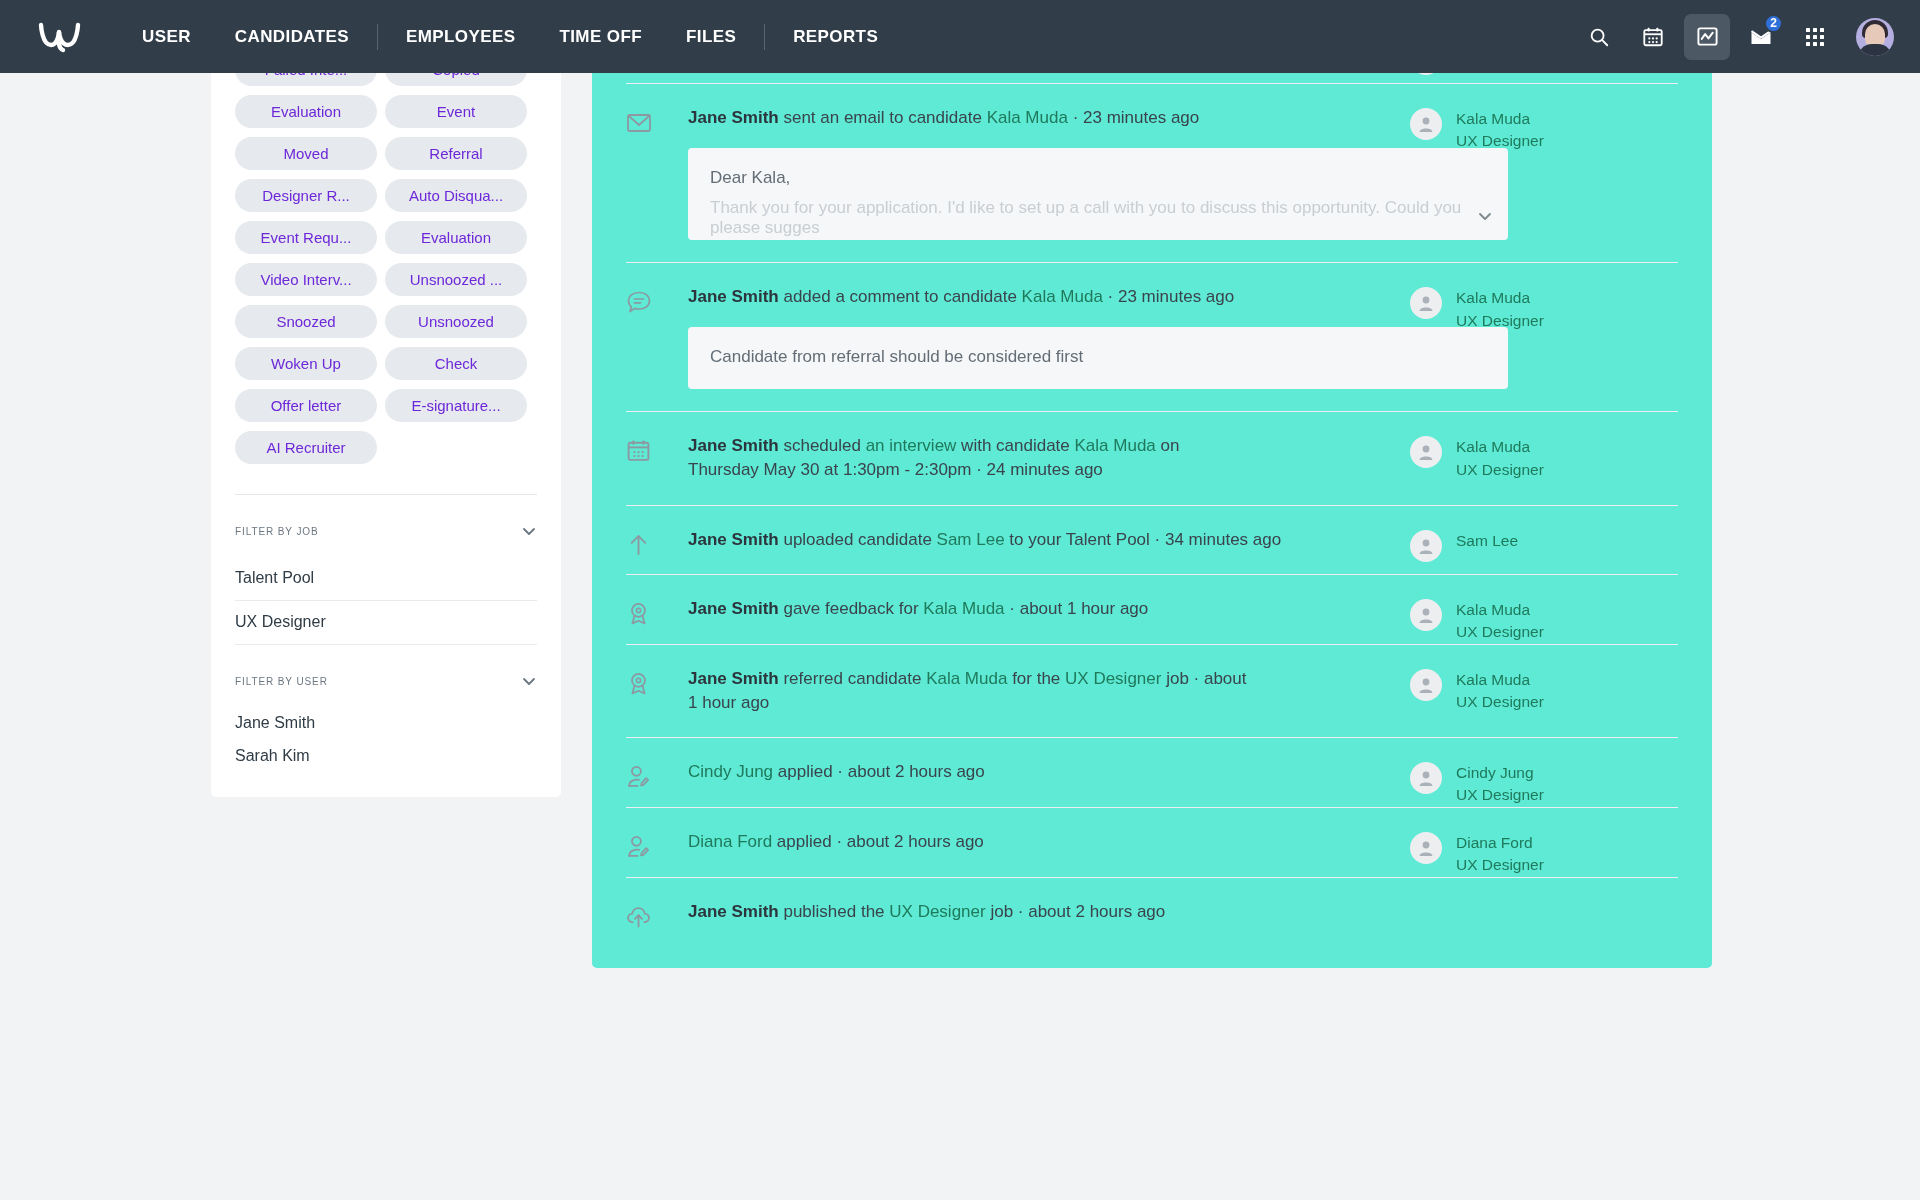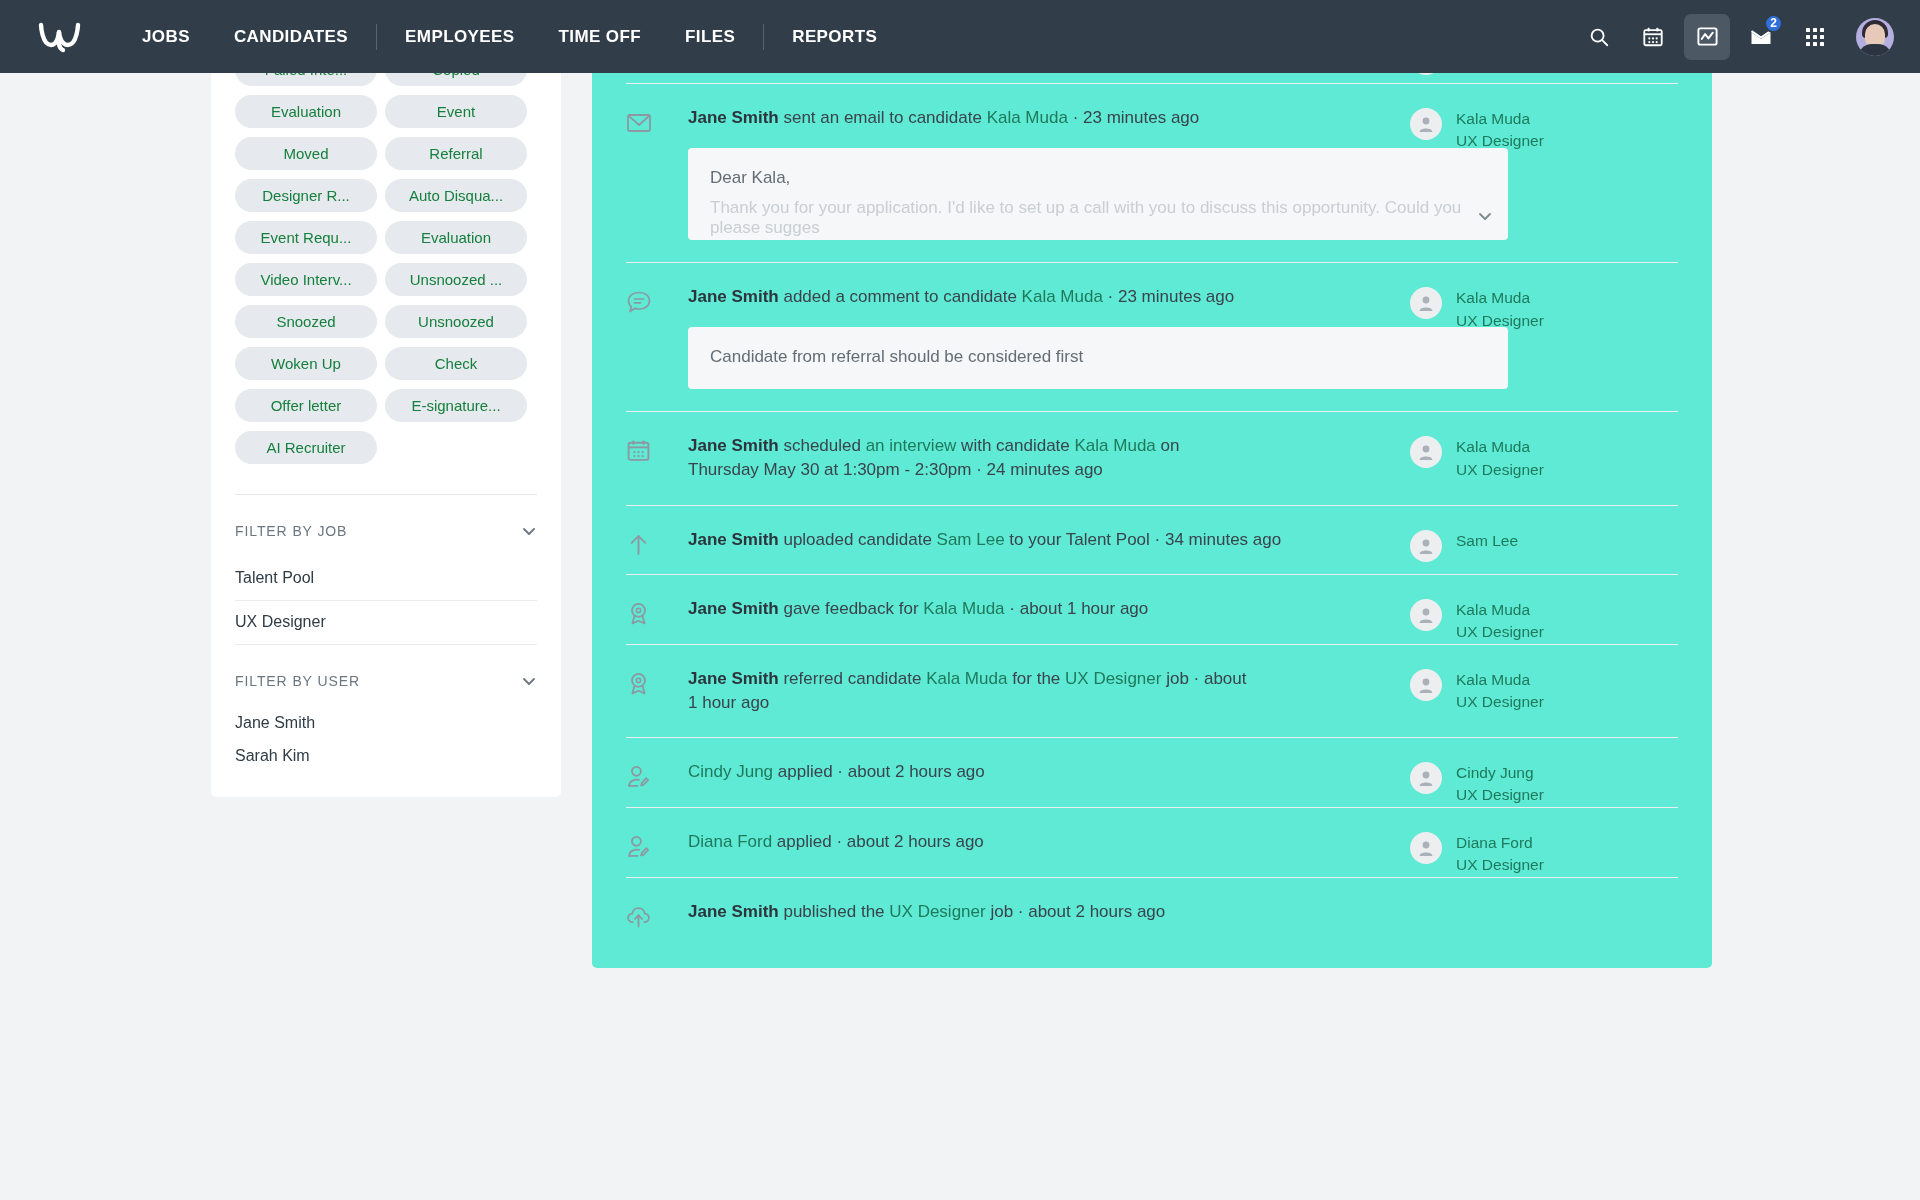--- a/index.html
+++ b/index.html
@@ -98,34 +98,34 @@
   .chips {
     display: flex; flex-wrap: wrap;
     gap: 9px 8px;
     padding-top: 16px;
   }
   .chip {
     width: 142px; height: 33px;
     background: #e6e9ed;
     border-radius: 17px;
     display: flex; align-items: center; justify-content: center;
-    font-size: 15px; color: #15803d;
+    font-size: 15px; color: #6d28d9;
     cursor: pointer;
     white-space: nowrap; overflow: hidden;
   }
   .chip.cut { margin-top: -20px; }
   .divider { height: 1px; background: #e4e7ea; margin: 30px 0 0 0; }
 
   .filter-head {
     display: flex; align-items: center; justify-content: space-between;
     padding: 28px 0 18px 0;
     cursor: pointer;
   }
   .filter-title {
-    font-size: 14px; letter-spacing: 0.9px;
+    font-size: 10px; letter-spacing: 0.9px;
     color: #6b7680; font-weight: normal;
   }
   .chev { color: #6b7680; }
   .filter-row {
     font-size: 16px; color: #2f3b45;
     padding: 12px 0 13px 0;
     border-bottom: 1px solid #e9ecef;
     cursor: pointer;
   }
   .filter-row.last { border-bottom: 1px solid #e9ecef; }
@@ -199,21 +199,21 @@
 
 <div class="topnav">
   <div class="logo-wrap">
     <svg class="logo-svg" viewBox="0 0 46 34">
       <path d="M4 5 C4 5, 5 25, 14 25 C21 25, 22 12, 22 12 C22 12, 23 25, 31 25 C40 25, 41 5, 41 5" stroke="#ffffff" stroke-width="4.4" fill="none" stroke-linecap="round"></path>
       <path d="M22 12 C22 18, 20 28, 26 30" stroke="#ffffff" stroke-width="4.4" fill="none" stroke-linecap="round"></path>
     </svg>
   </div>
 
   <div class="nav-links">
-    <div class="nav-link">JOBS</div>
+    <div class="nav-link">USER</div>
     <div class="nav-link">CANDIDATES</div>
     <div class="nav-sep"></div>
     <div class="nav-link">EMPLOYEES</div>
     <div class="nav-link">TIME OFF</div>
     <div class="nav-link">FILES</div>
     <div class="nav-sep"></div>
     <div class="nav-link">REPORTS</div>
   </div>
 
   <div class="nav-right">

